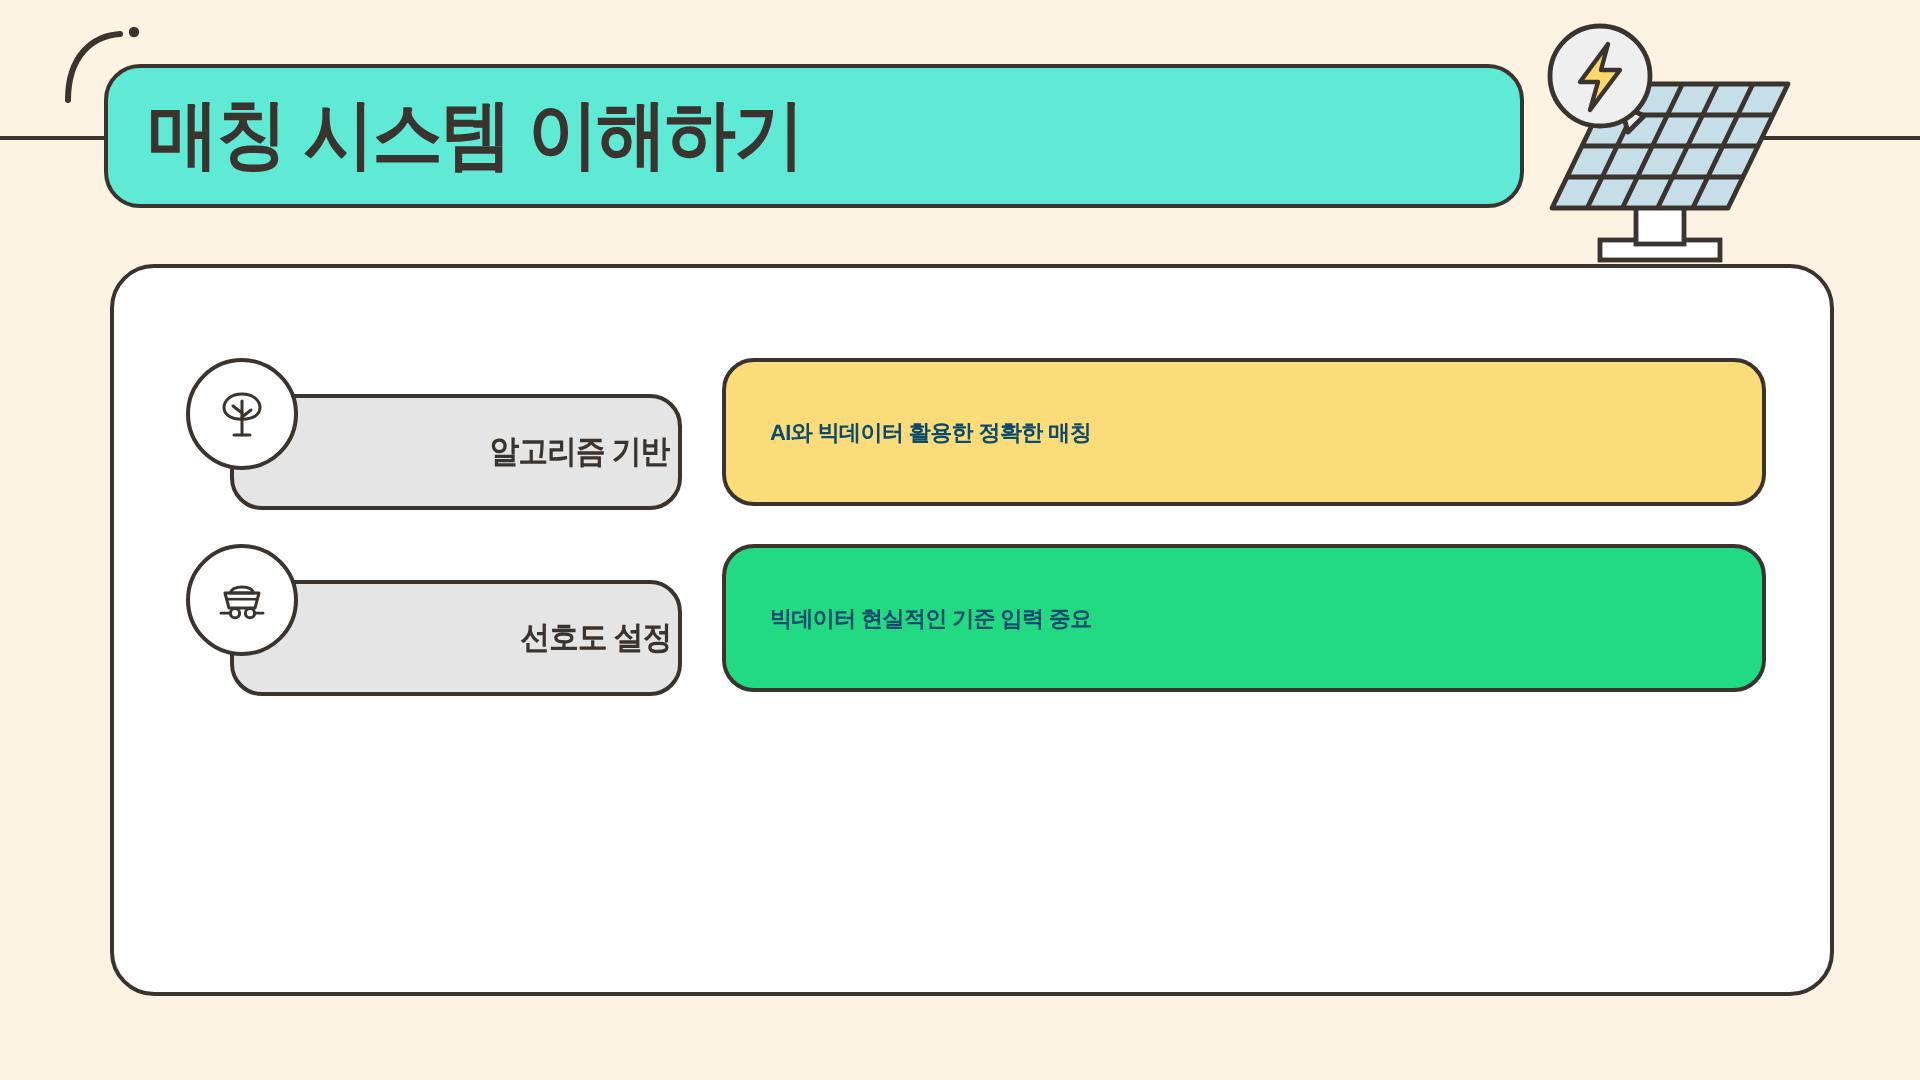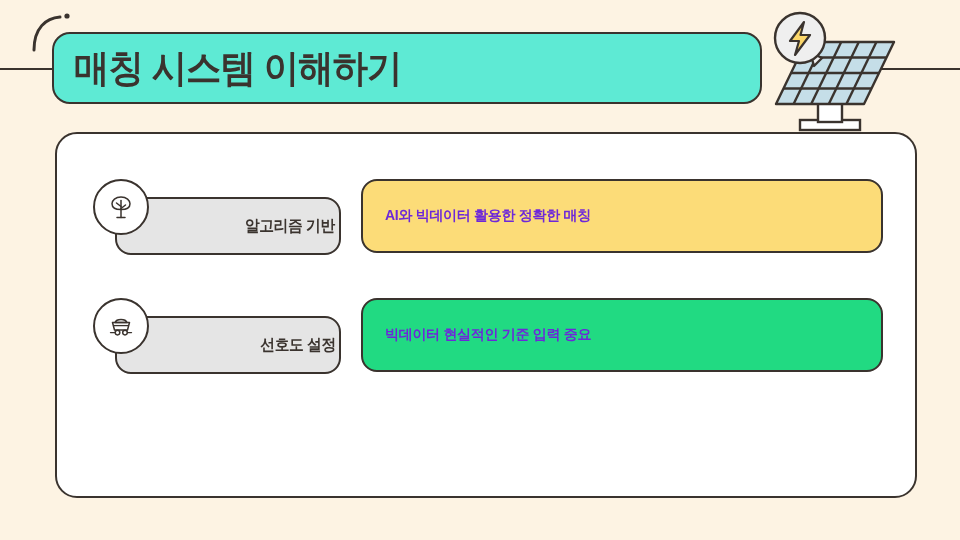--- a/index.html
+++ b/index.html
@@ -87,21 +87,21 @@
   }
 
   
   .row {
     position: absolute;
     left: 36px;
     width: 790px;
     height: 76px;
   }
   .row-0 { top: 45px; }
-  .row-1 { top: 164px; }
+  .row-1 { top: 138px; }
   .row-2 { top: 259px; }
 
   
   .label-box {
     position: absolute;
     left: 22px;
     top: 18px;
     width: 226px;
     height: 58px;
     background: #e5e5e5;
@@ -158,23 +158,23 @@
     width: 522px;
     height: 74px;
     border: 2.2px solid #3A332E;
     border-radius: 16px;
     box-sizing: border-box;
     display: flex;
     align-items: center;
   }
   .panel-text {
     margin-left: 22px;
-    font-size: 14px;
+    font-size: 11px;
     font-weight: 700;
-    color: #6d28d9;
+    color: #0c4a6e;
     letter-spacing: -0.3px;
   }
 
   .icon-svg { display: block; }
 </style>
 </head>
 <body>
 
 <div id="stage">
 

